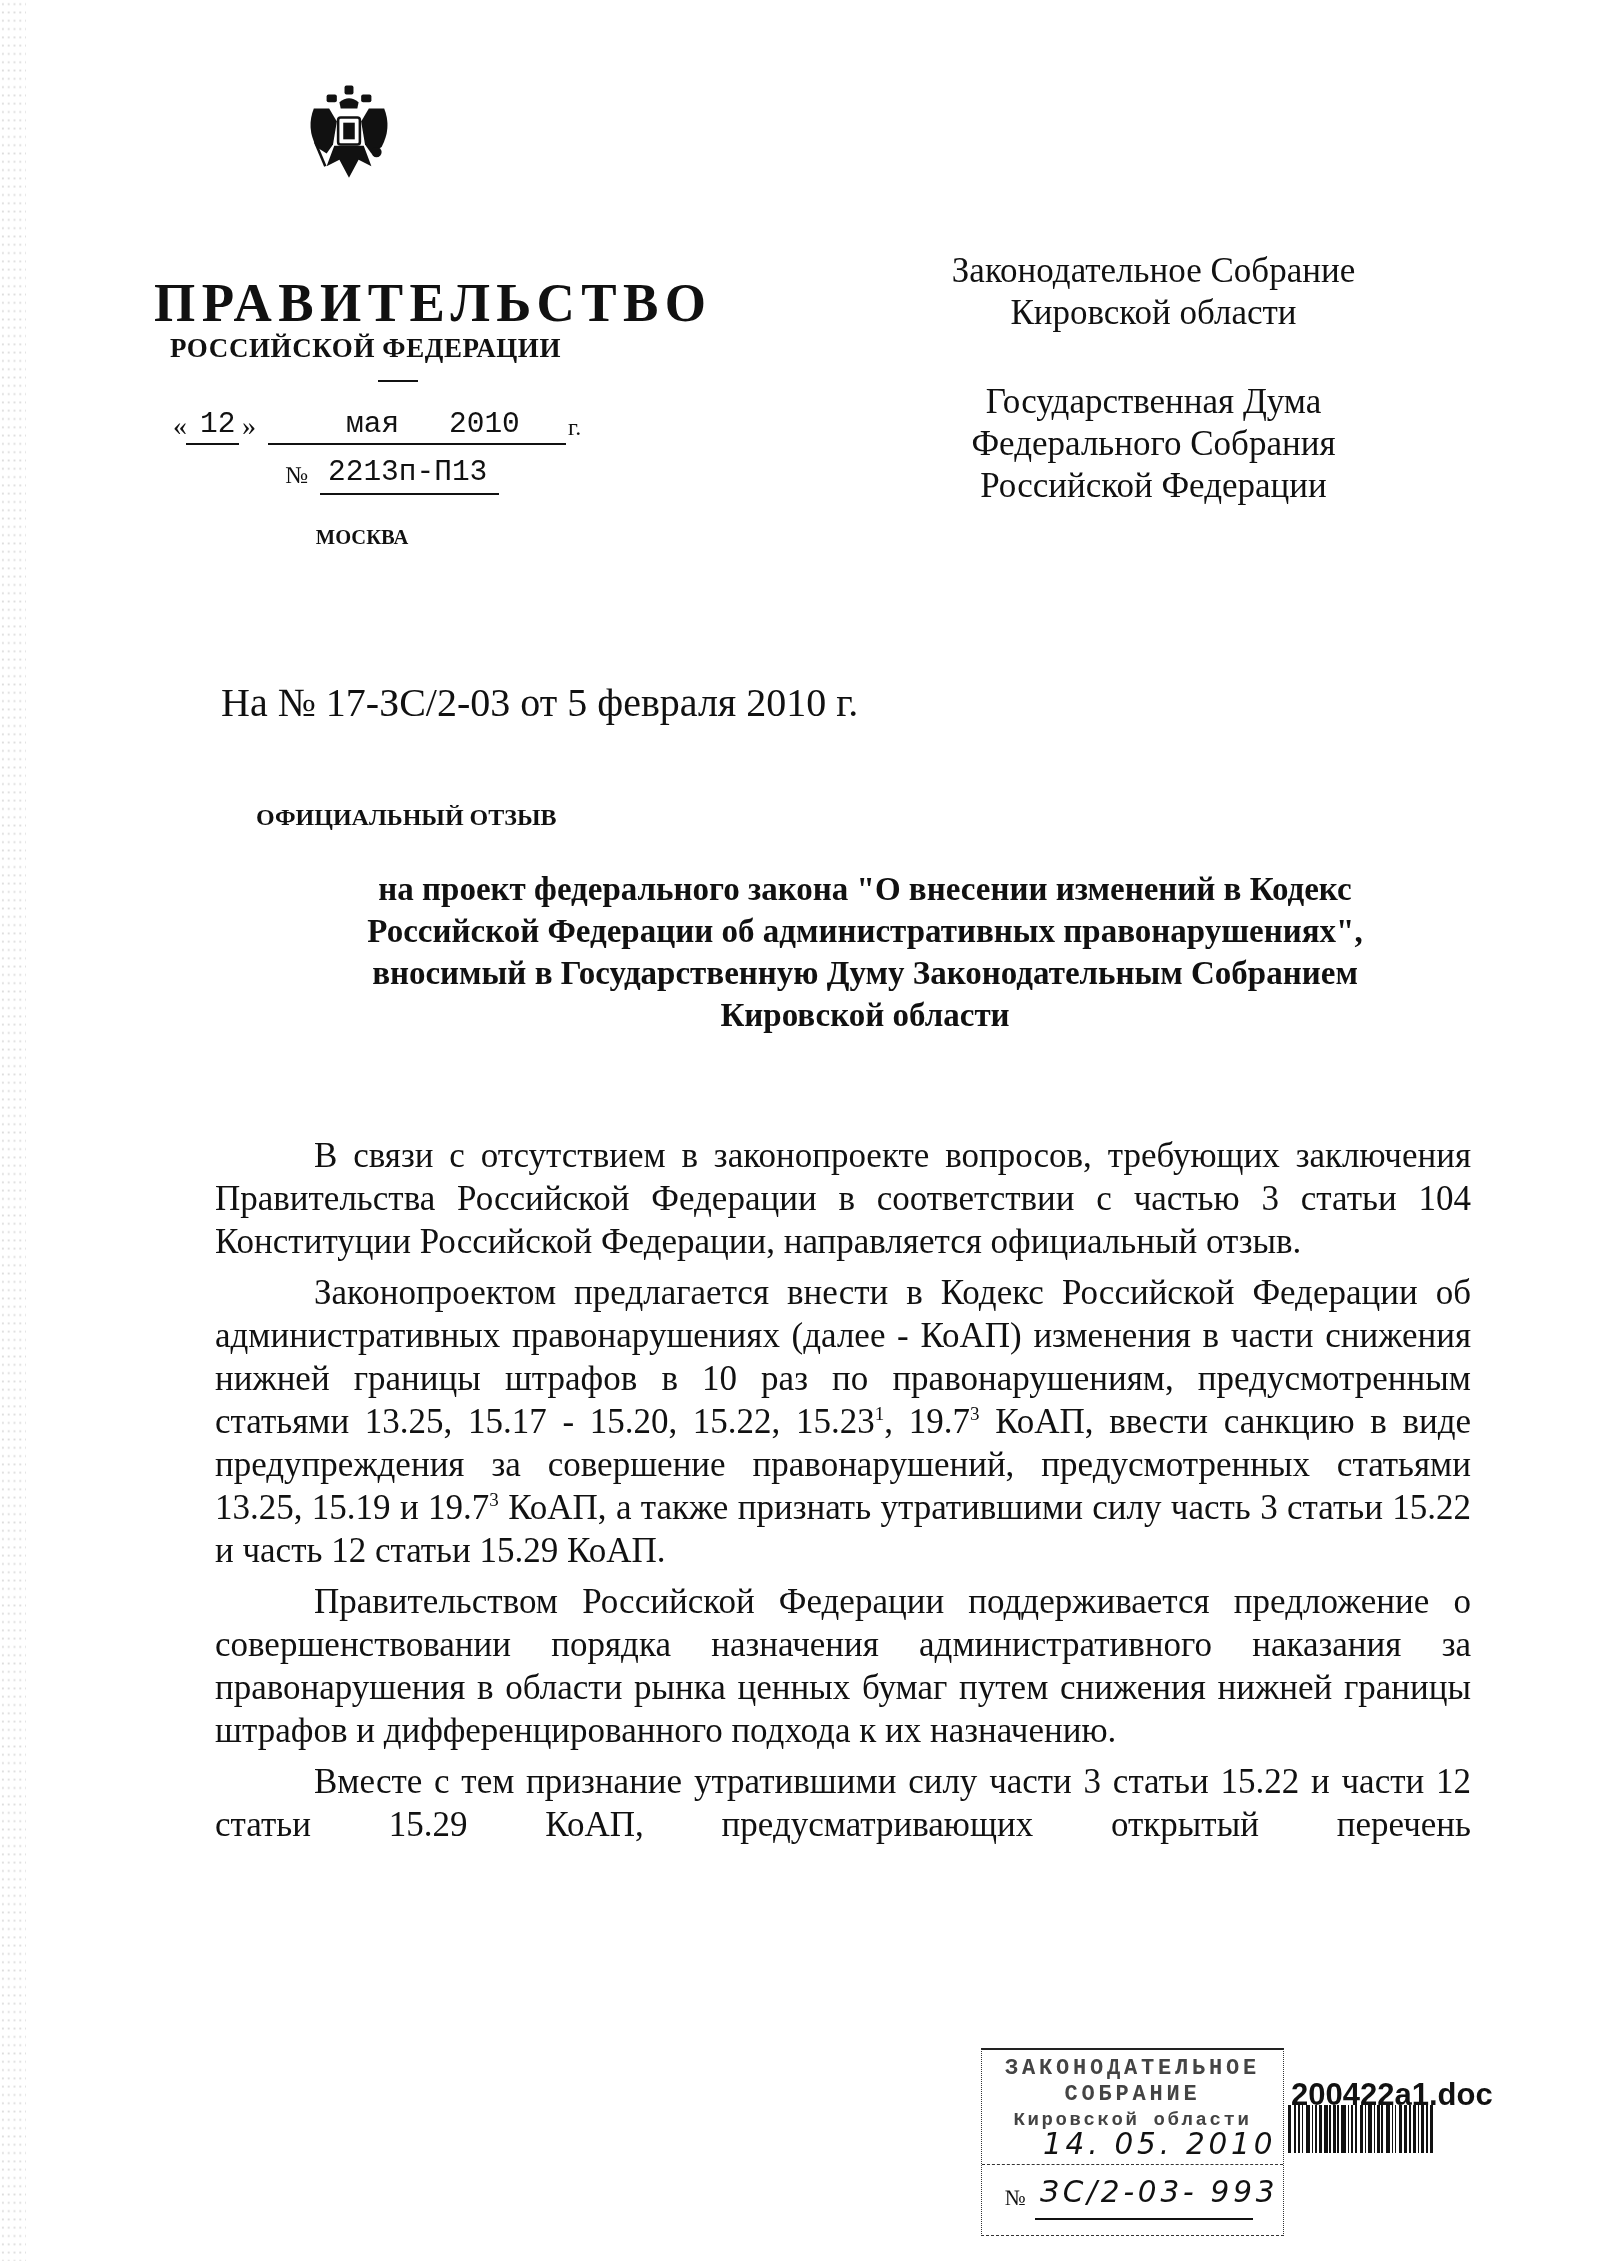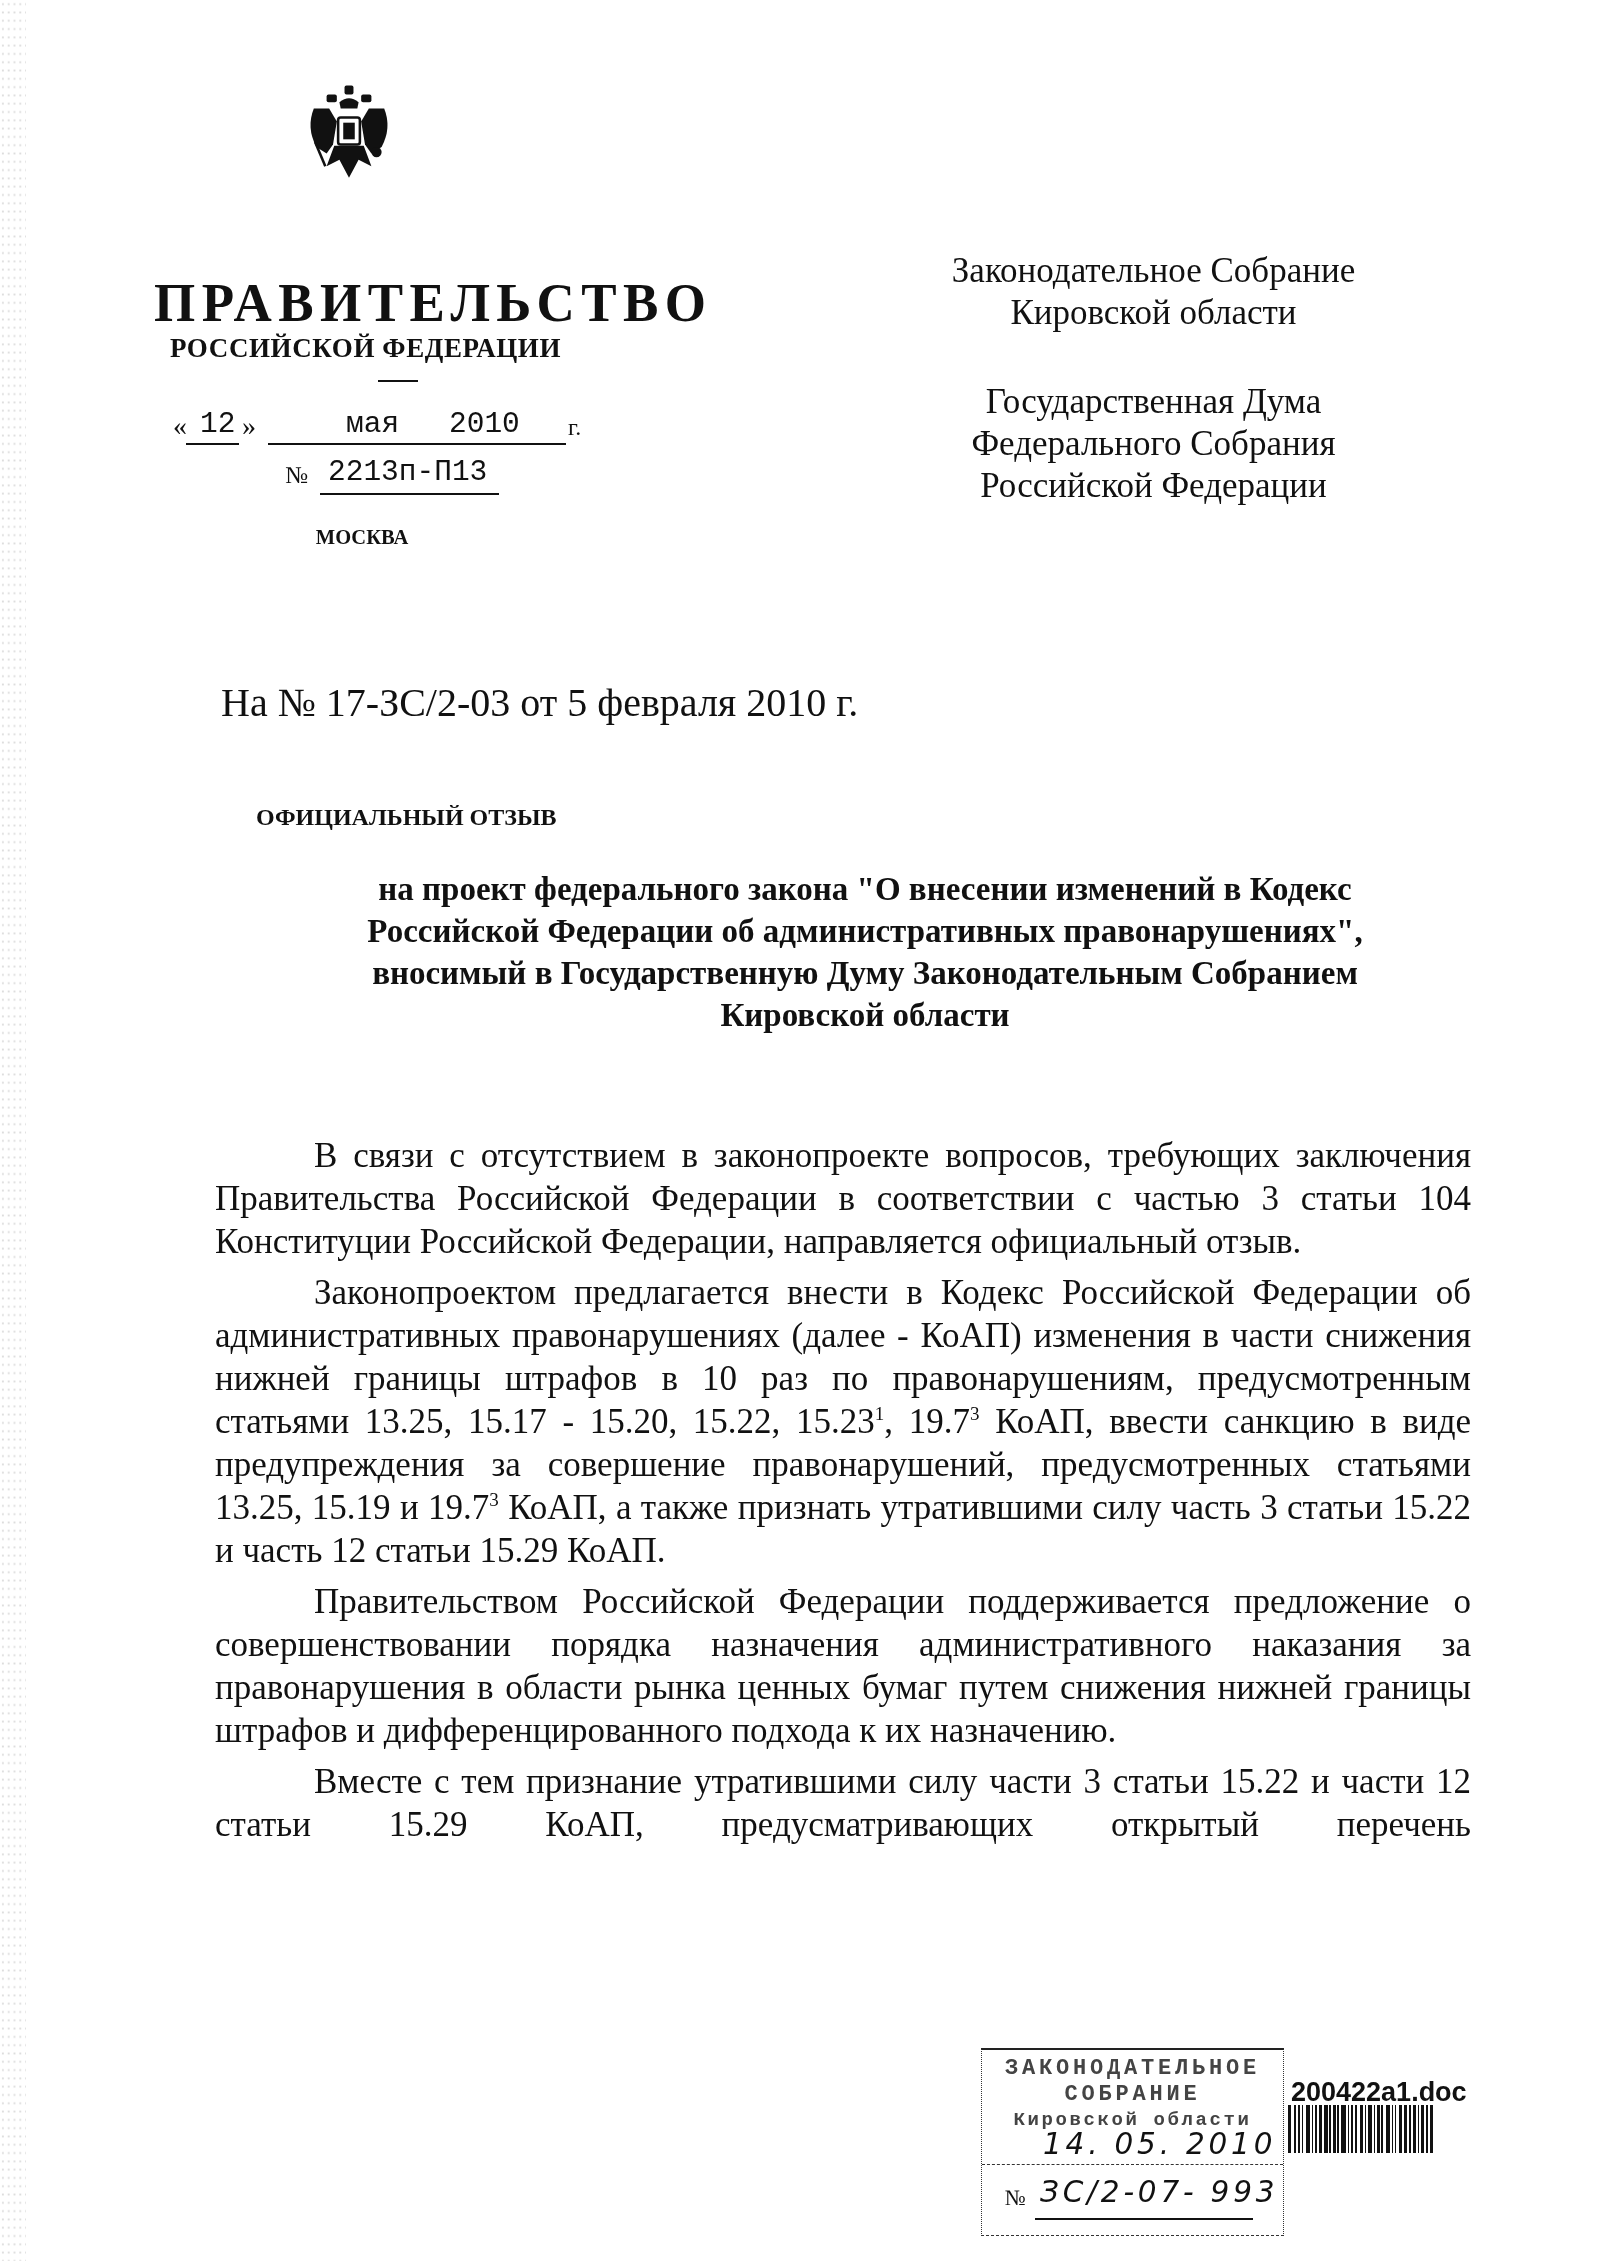--- a/index.html
+++ b/index.html
@@ -39,21 +39,21 @@
   .stamp .s1 { position:absolute; left:0; width:100%; text-align:center; top:6.4px;
     font-family:"Liberation Mono", monospace; font-size:22px; color:#444; letter-spacing:3.8px;font-weight:bold; }
   .stamp .s2 { top:32px; }
   .stamp .s3 { top:59px; font-size:19px; letter-spacing:2.6px; }
   .stamp .hand { position:absolute; font-family:"DejaVu Sans", sans-serif; font-style:italic; font-size:29.5px; color:#111; }
   .stamp .date-hand { left:61px; top:77px; letter-spacing:3.8px; }
   .stamp .sep { position:absolute; left:0; width:100%; top:114px; border-top:1.9px dashed #333; }
   .stamp .no { position:absolute; left:22.4px; top:135px; font-size:22px; }
   .stamp .reg-hand { left:58px; top:125px; letter-spacing:3.8px; }
   .stamp .reg-ul { position:absolute; left:53px; top:168px; width:218px; height:1.9px; background:#111; }
-  .barcode-label { left:1291px; top:2077px; font-family:"Liberation Sans", sans-serif; font-weight:bold; font-size:27px; }
+  .barcode-label { left:1291px; top:2077px; font-family:"Liberation Sans", sans-serif; font-weight:bold; font-size:31px; }
   .barcode { left:1288px; top:2105px; width:147px; height:48px; display:flex; gap:0; }
   .barcode span { display:block; height:100%; background:#111; }
 </style>
 </head>
 <body>
 
 <div class="abs scan-edge"></div>
 
 <div class="abs emblem">
   <svg viewBox="0 0 150 150" width="96" height="96">
@@ -123,21 +123,21 @@
   <p style="text-align-last:justify">Вместе с тем признание утратившими силу части 3 статьи 15.22 и части 12 статьи 15.29 КоАП, предусматривающих открытый перечень</p>
 </div>
 
 <div class="abs stamp">
   <div class="s1">ЗАКОНОДАТЕЛЬНОЕ</div>
   <div class="s1 s2">СОБРАНИЕ</div>
   <div class="s1 s3">Кировской области</div>
   <div class="hand date-hand">14. 05. 2010</div>
   <div class="sep"></div>
   <div class="no">№</div>
-  <div class="hand reg-hand">ЗС/2-07- 993</div>
+  <div class="hand reg-hand">ЗС/2-03- 993</div>
   <div class="reg-ul"></div>
 </div>
 
 <div class="abs barcode-label">200422a1.doc</div>
 <div class="abs barcode" id="barcode">
     <span style="width: 3.8px; margin-right: 2.6px;"></span>
     <span style="width: 1.9px; margin-right: 1.9px;"></span>
     <span style="width: 2.6px; margin-right: 1.9px;"></span>
     <span style="width: 1.3px; margin-right: 2.6px;"></span>
     <span style="width: 4.5px; margin-right: 1.9px;"></span>

